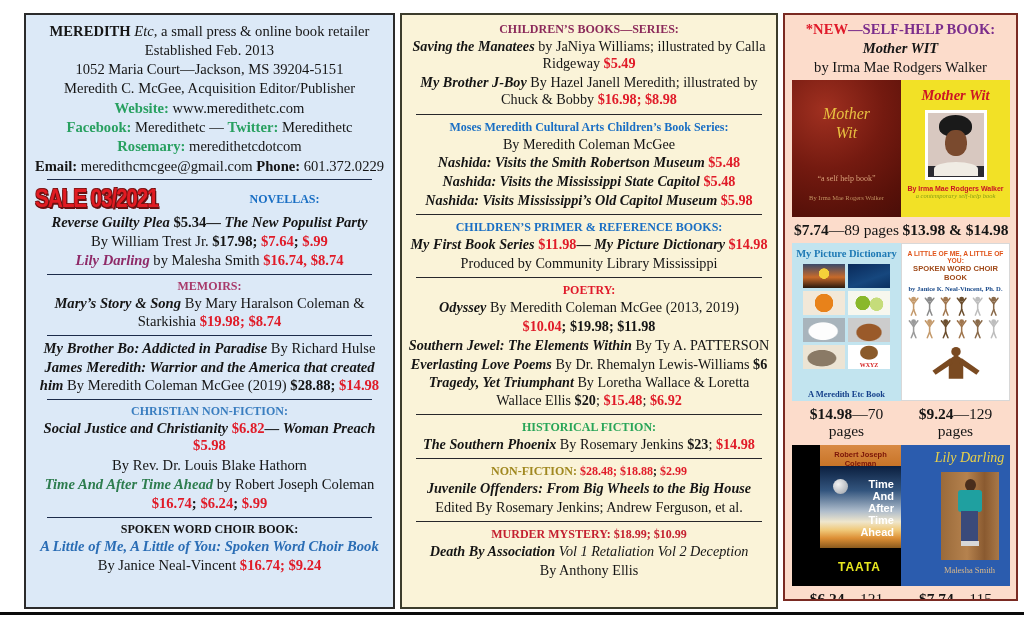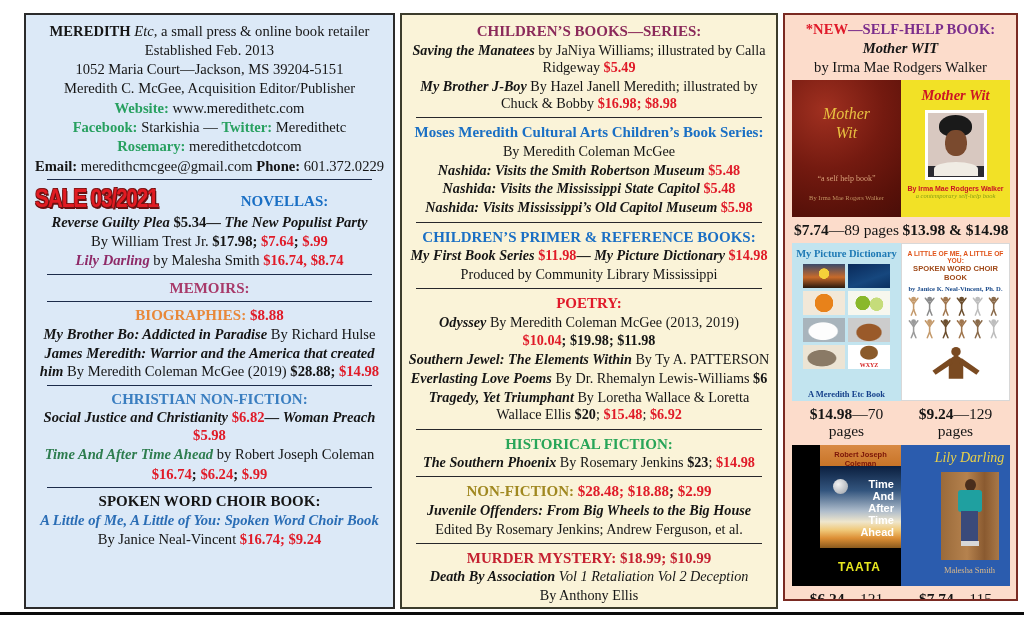--- a/index.html
+++ b/index.html
@@ -9,21 +9,21 @@
   
   .col{position:absolute;top:13px;overflow:hidden;}
   .col-left{left:24px;width:371px;height:596px;background:#dce9f7;border:2px solid #2b2b2b;padding:6px 7px 4px;}
   .col-mid{left:400px;width:378px;height:596px;background:#faf3d8;border:2px solid #3c3c2c;padding:5px 6px 4px;}
   .col-right{left:783px;width:235px;height:588px;background:#fcdccb;border:2px solid #7a2a22;padding:5px 5px 4px;}
   .bottom-rule{position:absolute;left:0;top:612px;width:1024px;height:3px;background:#0b0b0b;}
   
   .ln{margin:1.5px 0;text-align:center;line-height:1.22;}
   .col-left .ln{font-size:14.6px;}
   .col-mid .ln{font-size:14.2px;}
-  .sh{margin:2px 0 1px;text-align:center;line-height:1.2;font-size:15px;}
+  .sh{margin:2px 0 1px;text-align:center;line-height:1.2;font-size:12px;}
   hr.div{border:0;border-top:1.4px solid #1c2b4a;margin:4px 14px;}
   .col-mid hr.div{margin:5px 8px;border-top-color:#27272a;}
   
   .b{font-weight:700;}
   .i{font-style:italic;}
   .ti{font-weight:700;font-style:italic;}
   .u{}
   .red{color:#e01b28;font-weight:700;}
   .grn{color:#28a060;}
   .pur{color:#8e2a68;}
@@ -123,48 +123,49 @@
 
 <div class="page">
 
   <div class="col col-left">
     <div>
       <p class="ln"><span class="b">MEREDITH </span><span class="i">Etc,</span><span> a small press &amp; online book retailer</span></p>
       <p class="ln"><span>Established Feb. 2013</span></p>
       <p class="ln"><span>1052 Maria Court—Jackson, MS 39204-5151</span></p>
       <p class="ln"><span>Meredith C. McGee, Acquisition Editor/Publisher</span></p>
       <p class="ln"><span class="b grn">Website:</span> <span class="u">www.meredithetc.com</span></p>
-      <p class="ln"><span class="b grn">Facebook: </span><span>Starkishia — </span><span class="b grn">Twitter: </span><span>Meredithetc</span></p>
+      <p class="ln"><span class="b grn">Facebook: </span><span>Meredithetc — </span><span class="b grn">Twitter: </span><span>Meredithetc</span></p>
       <p class="ln"><span class="b grn">Rosemary: </span><span>meredithetcdotcom</span></p>
       <p class="ln"><span class="b">Email: </span><span>meredithcmcgee@gmail.com   </span><span class="b">Phone: </span><span>601.372.0229</span></p>
     </div>
     <hr class="div">
     <div>
       <div class="head-row">
         <span class="sale">SALE 03/2021</span>
         <p class="sh"><span class="c-blue">NOVELLAS:</span></p>
       </div>
       <p class="ln"><span class="ti">Reverse Guilty Plea </span><span class="b">$5.34— </span><span class="ti">The New Populist Party</span></p>
       <p class="ln"><span>By William Trest Jr. </span><span class="b">$17.98; </span><span class="red">$7.64</span><span class="b">; </span><span class="red">$.99</span></p>
       <p class="ln"><span class="ti pur">Lily Darling</span><span> by Malesha Smith </span><span class="red">$16.74, $8.74</span></p>
     </div>
     <hr class="div">
     <div>
       <p class="sh"><span class="c-rose">MEMOIRS:</span></p>
-    </div>
-    <hr class="div">
-    <div>
-      <p class="sh"><span class="c-orange">BIOGRAPHIES: </span><span class="red">$8.88</span></p>
+      <p class="ln"><span class="ti">Mary’s Story &amp; Song</span><span> By Mary Haralson Coleman &amp; Starkishia </span><span class="red">$19.98; $8.74</span></p>
+    </div>
+    <hr class="div">
+    <div>
       <p class="ln"><span class="ti">My Brother Bo: Addicted in Paradise</span><span> By Richard Hulse</span></p>
       <p class="ln"><span class="ti">James Meredith: Warrior and the America that created him</span><span> By Meredith Coleman McGee (2019) </span><span class="b">$28.88;</span><span> </span><span class="red">$14.98</span></p>
     </div>
     <hr class="div">
     <div>
       <p class="sh"><span class="c-steel">CHRISTIAN NON-FICTION:</span></p>
       <p class="ln"><span class="ti">Social Justice and Christianity </span><span class="red">$6.82</span><span class="b">— </span><span class="ti">Woman Preach </span><span class="red">$5.98</span></p>
+      <p class="ln"><span>By Rev. Dr. Louis Blake Hathorn</span></p>
       <p class="ln"><span class="ti dgrn">Time And After Time Ahead</span><span> by Robert Joseph Coleman</span></p>
       <p class="ln"><span class="red">$16.74</span><span class="b">; </span><span class="red">$6.24</span><span class="b">; </span><span class="red">$.99</span></p>
     </div>
     <hr class="div">
     <div>
       <p class="sh"><span class="b">SPOKEN WORD CHOIR BOOK:</span></p>
       <p class="ln"><span class="ti blu">A Little of Me, A Little of You: Spoken Word Choir Book</span></p>
       <p class="ln"><span>By Janice Neal-Vincent </span><span class="red">$16.74; $9.24</span></p>
     </div>
   </div>

